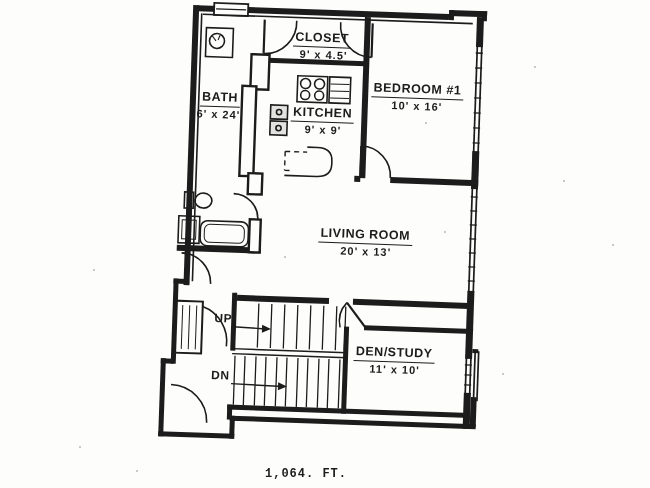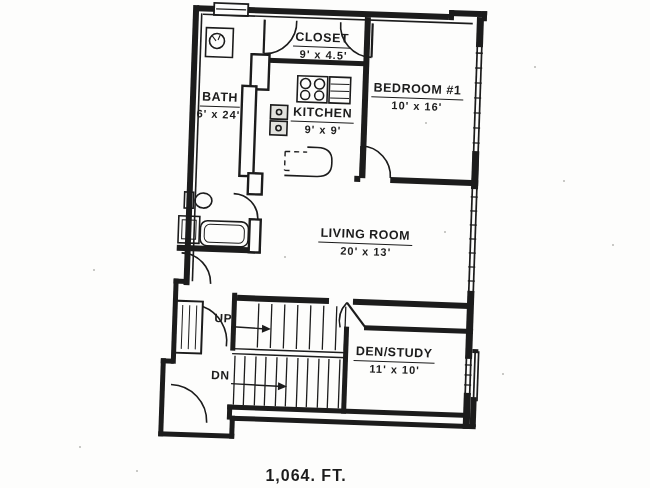--- a/index.html
+++ b/index.html
@@ -14,21 +14,21 @@
     position:absolute;transform:translateX(-50%);
     color:#1c1c1c;font-weight:bold;white-space:nowrap;
     letter-spacing:.5px;line-height:1;
   }
   .room-name{font-size:12.5px;border-bottom:1.8px solid #1c1c1c;padding:0 2px 2px;}
   .room-dims{font-size:11px;letter-spacing:1px;}
   .stair-lbl{font-size:12px;letter-spacing:.5px;}
   .footer-lbl{position:absolute;transform:translateX(-50%);color:#1c1c1c;
     font-weight:bold;white-space:nowrap;}
   #unit-number{font-size:26px;letter-spacing:2px;}
-  #unit-area{font-size:16px;letter-spacing:1px;}
+  #unit-area{font-size:12px;letter-spacing:1px;font-family:Liberation Mono, monospace;}
   .speck{position:absolute;width:2px;height:2px;border-radius:50%;
     background:#9a9a96;opacity:.7;}
 </style>
 </head>
 <body>
 
 <div id="canvas">
 
   <div id="plan">
 

